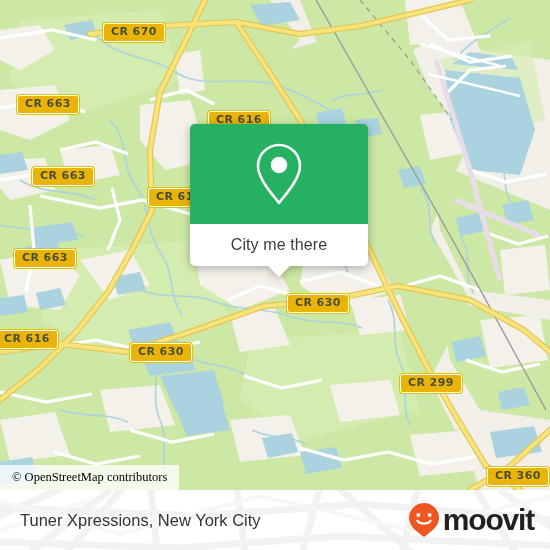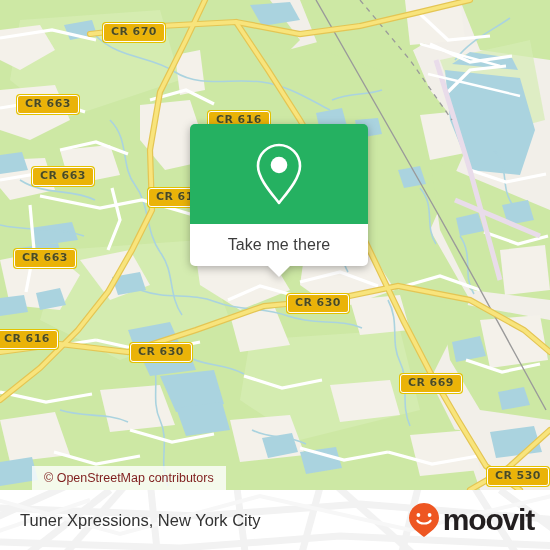--- a/index.html
+++ b/index.html
@@ -92,26 +92,25 @@
     border-right: 11px solid transparent;
     border-top: 11px solid #ffffff;
   }
 
   
   #attribution {
     position: absolute;
     left: 0;
     bottom: 0;
     background: rgba(255,255,255,0.78);
-    color: #7f1d1d;
-    font-family: Liberation Sans, sans-serif;
+    color: #000000;
+    font-family: Liberation Serif, serif;
     font-size: 12.5px;
     padding: 5px 12px 5px 12px;
     white-space: nowrap;
-    margin-left: 32px;
   }
 
   
   #bottombar {
     position: absolute;
     left: 0;
     top: 490px;
     width: 550px;
     height: 60px;
     background: #ffffff;
@@ -324,33 +323,33 @@
     <div id="shields">
         <div class="shield" style="left: 103px; top: 23px;">CR 670</div>
         <div class="shield" style="left: 17px; top: 95px;">CR 663</div>
         <div class="shield" style="left: 208px; top: 111px;">CR 616</div>
         <div class="shield" style="left: 32px; top: 167px;">CR 663</div>
         <div class="shield" style="left: 148px; top: 188px;">CR 616</div>
         <div class="shield" style="left: 14px; top: 249px;">CR 663</div>
         <div class="shield" style="left: -4px; top: 330px;">CR 616</div>
         <div class="shield" style="left: 287px; top: 294px;">CR 630</div>
         <div class="shield" style="left: 130px; top: 343px;">CR 630</div>
-        <div class="shield" style="left: 400px; top: 374px;">CR 669</div>
-        <div class="shield" style="left: 487px; top: 467px;">CR 530</div>
+        <div class="shield" style="left: 400px; top: 374px;">CR 299</div>
+        <div class="shield" style="left: 487px; top: 467px;">CR 360</div>
       </div>
 
     <div id="popup">
       <div id="popup-top">
         <svg width="56" height="66" viewBox="0 0 56 66">
           <path d="M28 4 C16.4 4 7 13.4 7 25 C7 38 22 54 28 62 C34 54 49 38 49 25 C49 13.4 39.6 4 28 4 Z" fill="none" stroke="#ffffff" stroke-width="2.6" stroke-linejoin="round"></path>
           <circle cx="28" cy="24" r="8.3" fill="#ffffff"></circle>
         </svg>
       </div>
       <div id="popup-bottom">
-        <span id="popup-label">Take me there</span>
+        <span id="popup-label">City me there</span>
         <div id="popup-tail"></div>
       </div>
     </div>
 
     <div id="attribution">© OpenStreetMap contributors</div>
   </div>
 
   <div id="bottombar">
 
     <svg id="bottombar-watermark" width="550" height="60" viewBox="0 0 550 60">

